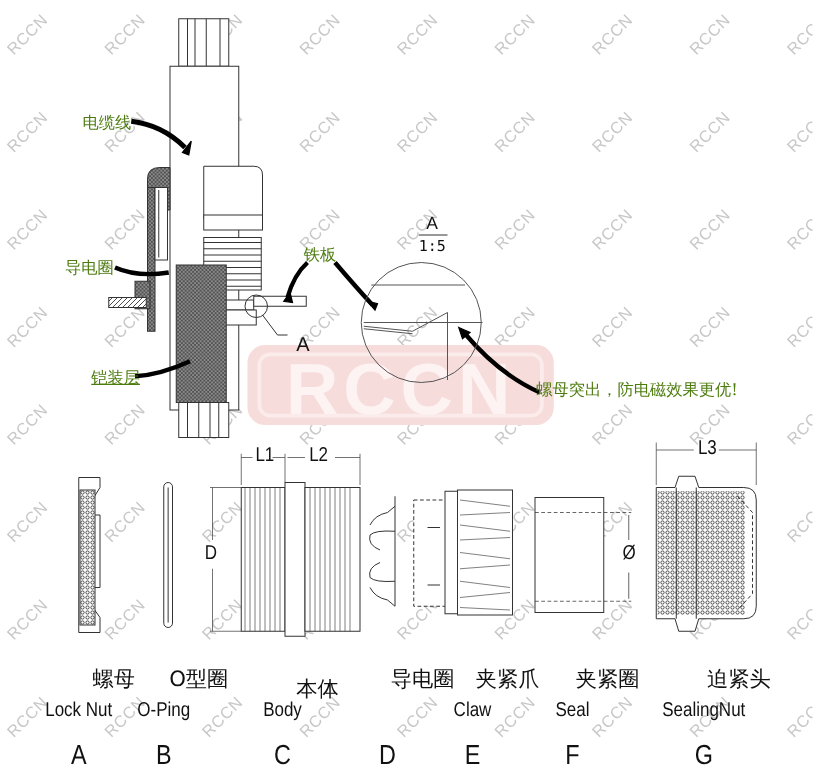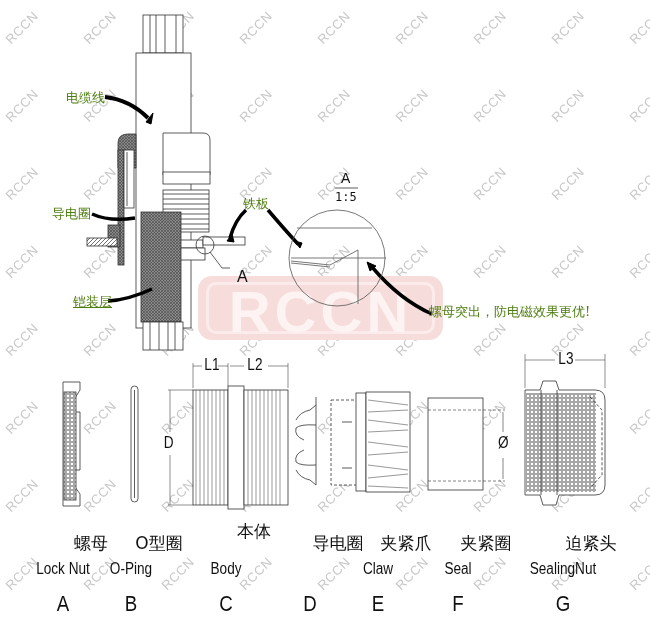--- a/index.html
+++ b/index.html
@@ -270,21 +270,21 @@
     <div class="label-cn" style="left:63px;top:532px;">螺母</div>
     <div class="label-en" style="left:63px;top:560px;">Lock Nut</div>
     <div class="label-letter" style="left:63px;top:591px;">A</div>
   </div>
   <div>
     <div class="label-cn" style="left:131px;top:532px;">O型圈</div>
     <div class="label-en" style="left:131px;top:560px;">O-Ping</div>
     <div class="label-letter" style="left:131px;top:591px;">B</div>
   </div>
   <div>
-    <div class="label-cn" style="left:226px;top:520px;">本体</div>
+    <div class="label-cn" style="left:226px;top:540px;">本体</div>
     <div class="label-en" style="left:226px;top:560px;">Body</div>
     <div class="label-letter" style="left:226px;top:591px;">C</div>
   </div>
   <div>
     <div class="label-cn" style="left:310px;top:532px;">导电圈</div>
     <div class="label-en" style="left:310px;top:560px;"></div>
     <div class="label-letter" style="left:310px;top:591px;">D</div>
   </div>
   <div>
     <div class="label-cn" style="left:378px;top:532px;">夹紧爪</div>

